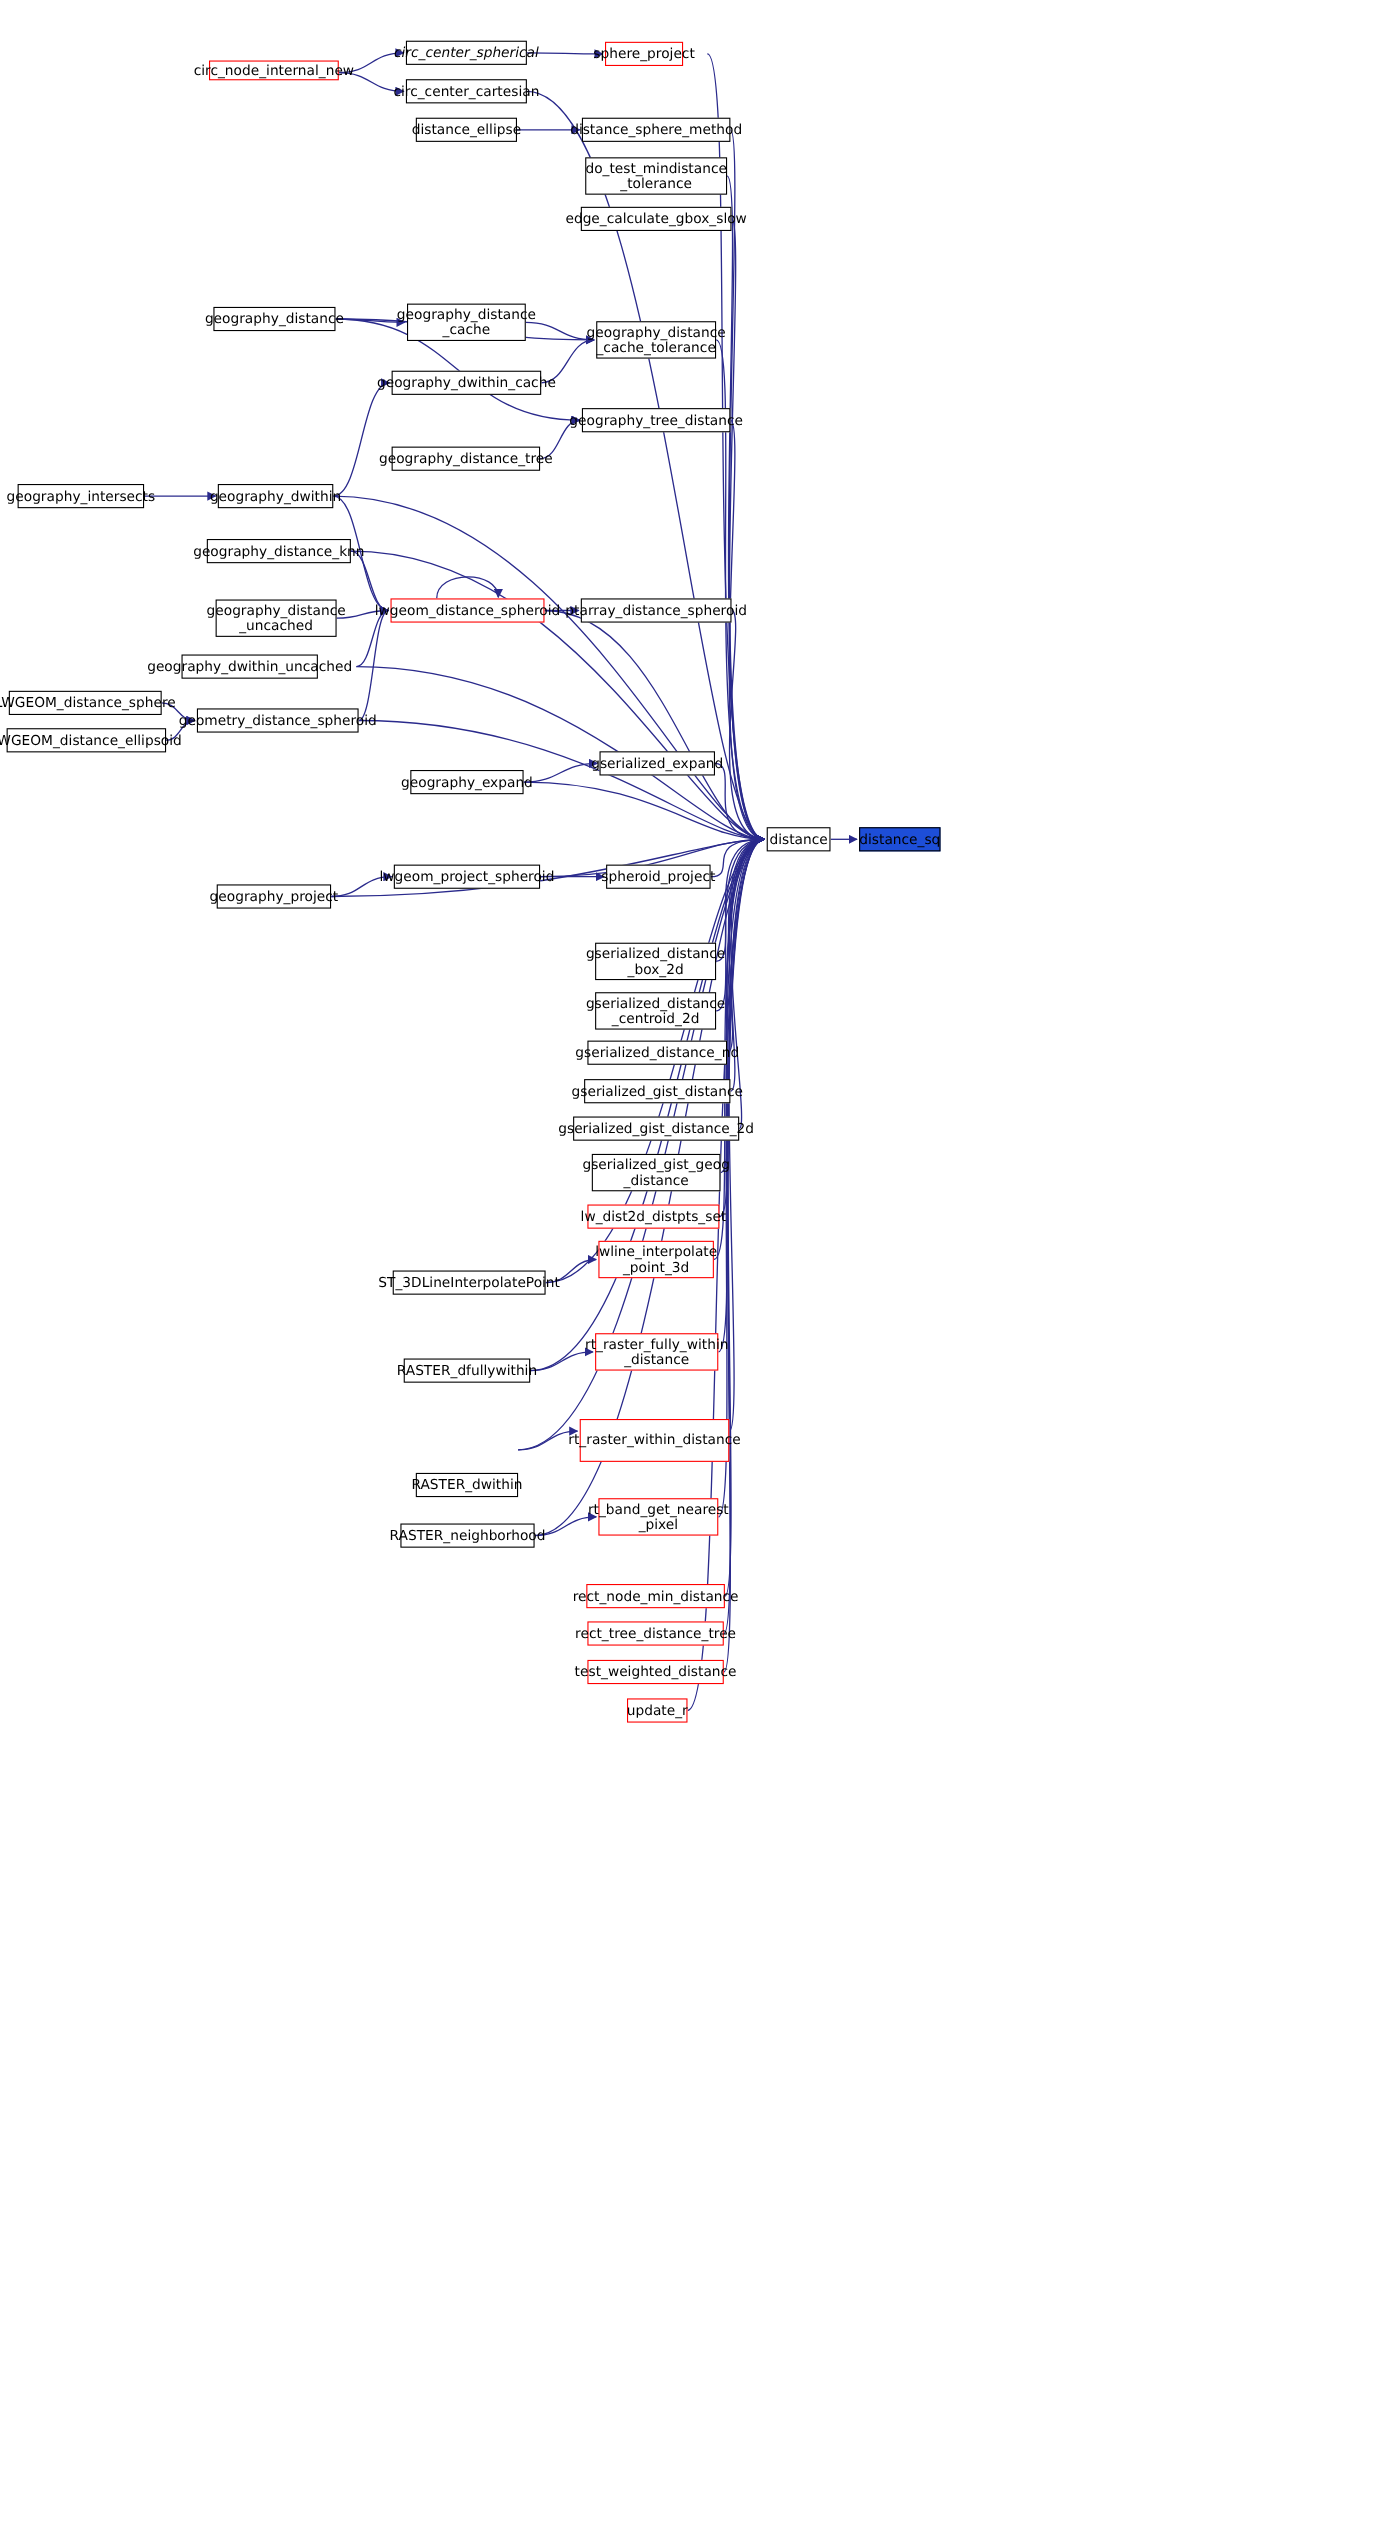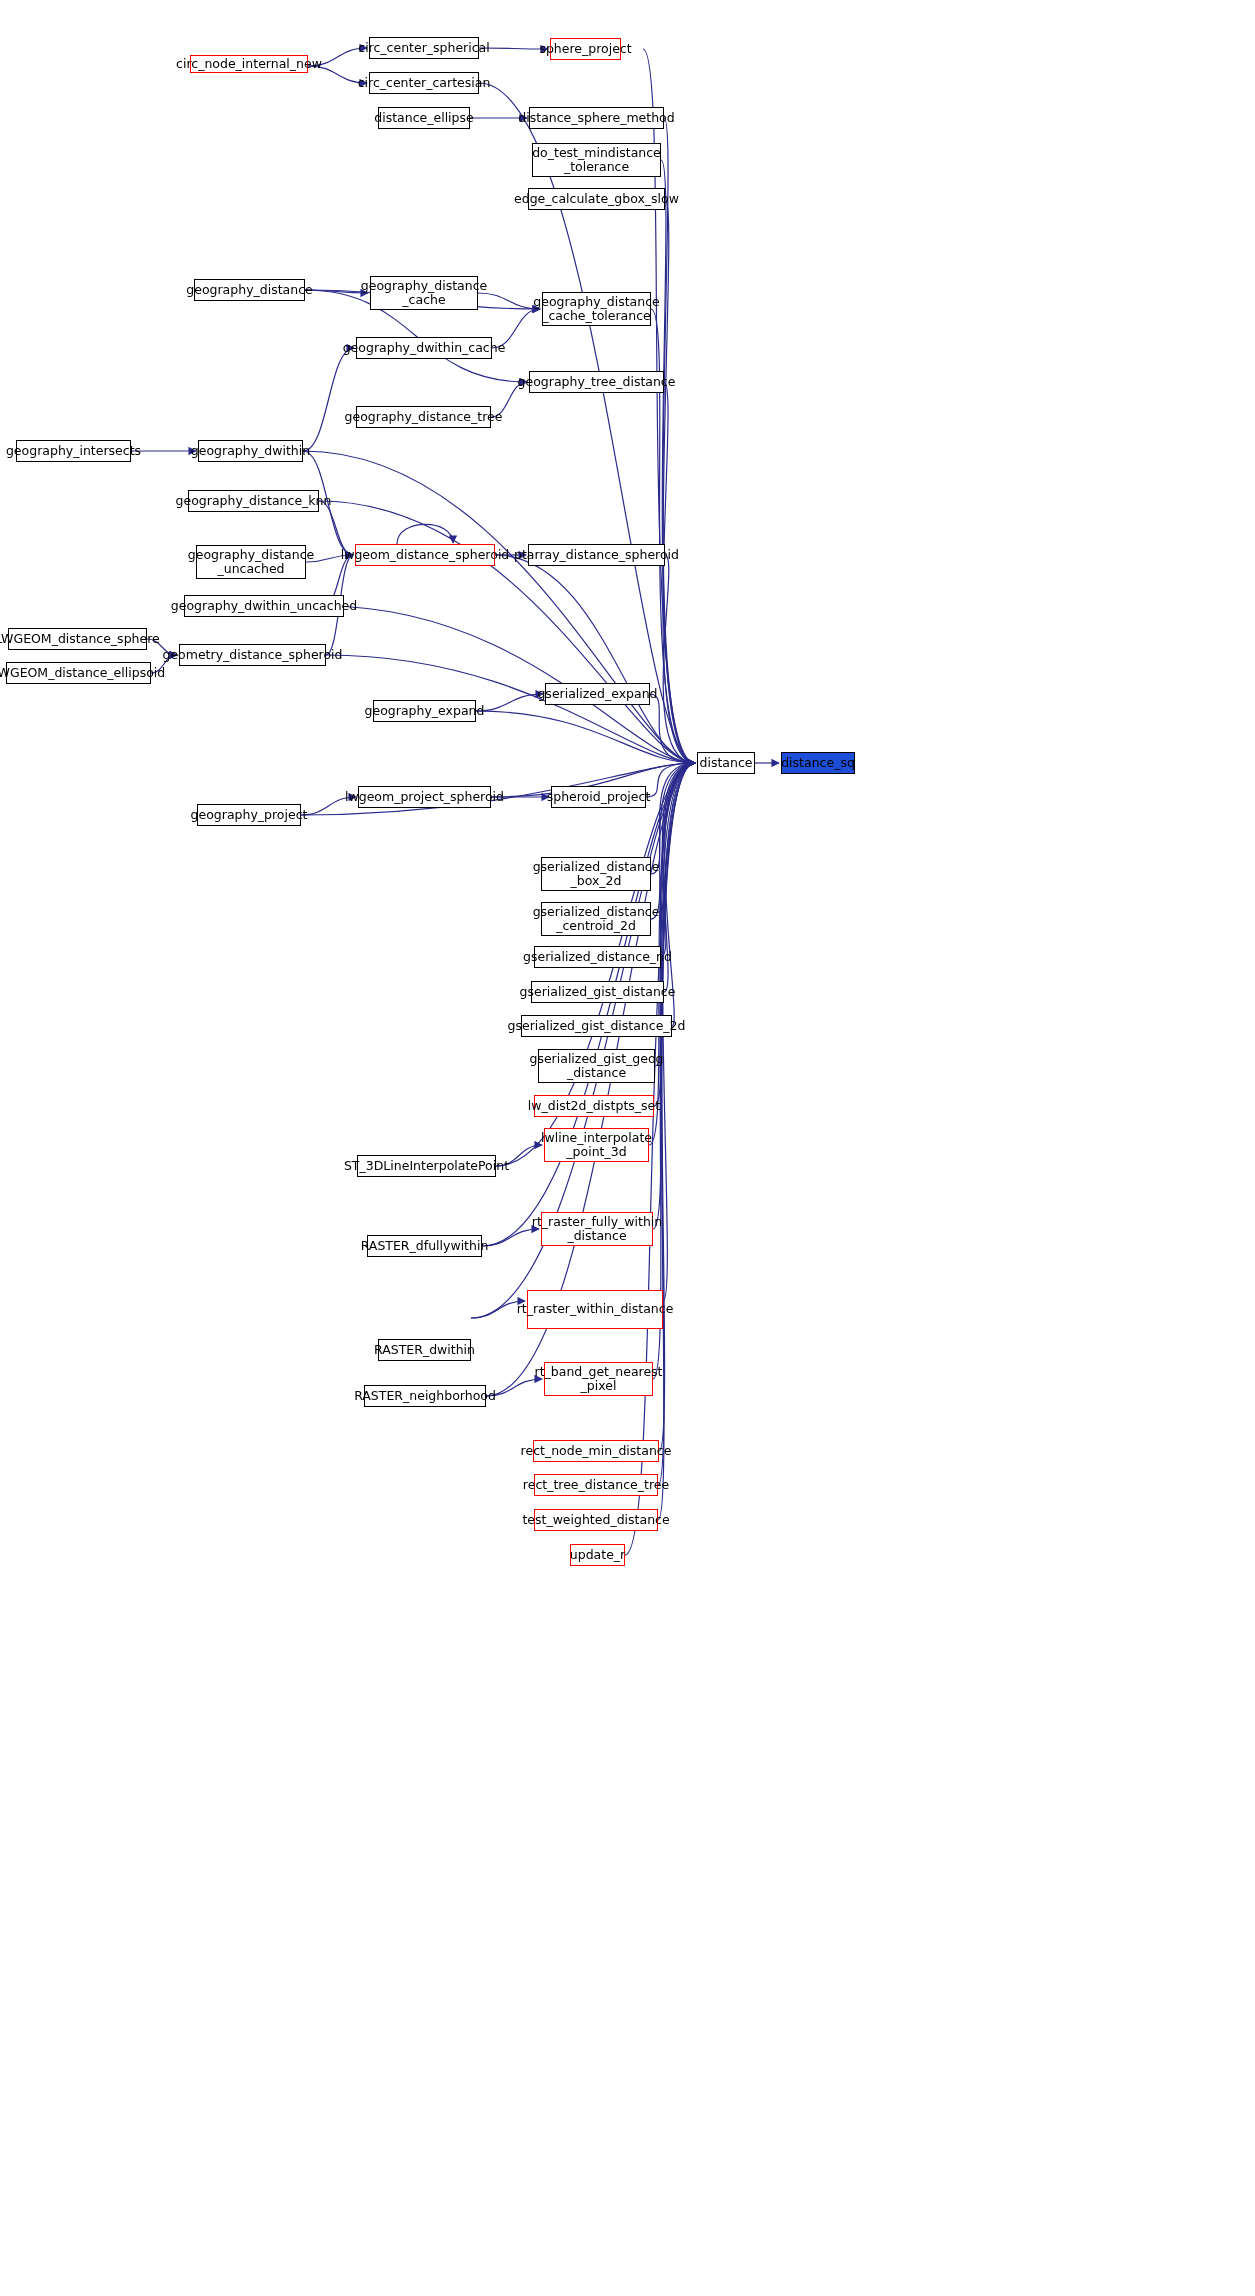--- a/index.html
+++ b/index.html
@@ -87,21 +87,21 @@
         <path d="M 653 1379 C 676.1 1379, 635 763, 695 763" fill="none" stroke="#2a2a8c" stroke-width="1.2" marker-end="url(#arrow)"></path>
         <path d="M 486 1396 C 600.95 1396, 635 763, 695 763" fill="none" stroke="#2a2a8c" stroke-width="1.2" marker-end="url(#arrow)"></path>
         <path d="M 659 1451 C 678.8 1451, 635 763, 695 763" fill="none" stroke="#2a2a8c" stroke-width="1.2" marker-end="url(#arrow)"></path>
         <path d="M 658 1485 C 678.35 1485, 635 763, 695 763" fill="none" stroke="#2a2a8c" stroke-width="1.2" marker-end="url(#arrow)"></path>
         <path d="M 658 1520 C 678.35 1520, 635 763, 695 763" fill="none" stroke="#2a2a8c" stroke-width="1.2" marker-end="url(#arrow)"></path>
         <path d="M 625 1555 C 663.5 1555, 635 763, 695 763" fill="none" stroke="#2a2a8c" stroke-width="1.2" marker-end="url(#arrow)"></path>
       </g>
   </svg>
   <div id="node-layer">
       <div class="node red" style="left: 190px; top: 55px; width: 118px; height: 18px;">circ_node_internal_new</div>
-      <div class="node" style="left: 369px; top: 37px; width: 110px; height: 22px;">circ_center_spherical</div>
+      <div class="node" style="left: 369px; top: 37px; width: 110px; height: 22px; font-style: italic;">circ_center_spherical</div>
       <div class="node" style="left: 369px; top: 72px; width: 110px; height: 22px;">circ_center_cartesian</div>
       <div class="node red" style="left: 550px; top: 38px; width: 71px; height: 22px;">sphere_project</div>
       <div class="node" style="left: 378px; top: 107px; width: 92px; height: 22px;">distance_ellipse</div>
       <div class="node" style="left: 529px; top: 107px; width: 135px; height: 22px;">distance_sphere_method</div>
       <div class="node" style="left: 532px; top: 143px; width: 129px; height: 34px;">do_test_mindistance
 _tolerance</div>
       <div class="node" style="left: 528px; top: 188px; width: 137px; height: 22px;">edge_calculate_gbox_slow</div>
       <div class="node" style="left: 194px; top: 279px; width: 111px; height: 22px;">geography_distance</div>
       <div class="node" style="left: 370px; top: 276px; width: 108px; height: 34px;">geography_distance
 _cache</div>
@@ -110,21 +110,21 @@
       <div class="node" style="left: 356px; top: 337px; width: 136px; height: 22px;">geography_dwithin_cache</div>
       <div class="node" style="left: 529px; top: 371px; width: 135px; height: 22px;">geography_tree_distance</div>
       <div class="node" style="left: 356px; top: 406px; width: 135px; height: 22px;">geography_distance_tree</div>
       <div class="node" style="left: 16px; top: 440px; width: 115px; height: 22px;">geography_intersects</div>
       <div class="node" style="left: 198px; top: 440px; width: 105px; height: 22px;">geography_dwithin</div>
       <div class="node" style="left: 188px; top: 490px; width: 131px; height: 22px;">geography_distance_knn</div>
       <div class="node" style="left: 196px; top: 545px; width: 110px; height: 34px;">geography_distance
 _uncached</div>
       <div class="node red" style="left: 355px; top: 544px; width: 140px; height: 22px;">lwgeom_distance_spheroid</div>
       <div class="node" style="left: 528px; top: 544px; width: 137px; height: 22px;">ptarray_distance_spheroid</div>
-      <div class="node" style="left: 184px; top: 595px; width: 160px; height: 22px;">geography_dwithin_uncached</div>
+      <div class="node" style="left: 165px; top: 595px; width: 124px; height: 22px;">geography_dwithin_uncached</div>
       <div class="node" style="left: 8px; top: 628px; width: 139px; height: 22px;">LWGEOM_distance_sphere</div>
       <div class="node" style="left: 6px; top: 662px; width: 145px; height: 22px;">LWGEOM_distance_ellipsoid</div>
       <div class="node" style="left: 179px; top: 644px; width: 147px; height: 22px;">geometry_distance_spheroid</div>
       <div class="node" style="left: 373px; top: 700px; width: 103px; height: 22px;">geography_expand</div>
       <div class="node" style="left: 545px; top: 683px; width: 105px; height: 22px;">gserialized_expand</div>
       <div class="node" style="left: 697px; top: 752px; width: 58px; height: 22px;">distance</div>
       <div class="node gray" style="left: 781px; top: 752px; width: 74px; height: 22px;">distance_sq</div>
       <div class="node" style="left: 358px; top: 786px; width: 133px; height: 22px;">lwgeom_project_spheroid</div>
       <div class="node" style="left: 551px; top: 786px; width: 95px; height: 22px;">spheroid_project</div>
       <div class="node" style="left: 197px; top: 804px; width: 104px; height: 22px;">geography_project</div>

